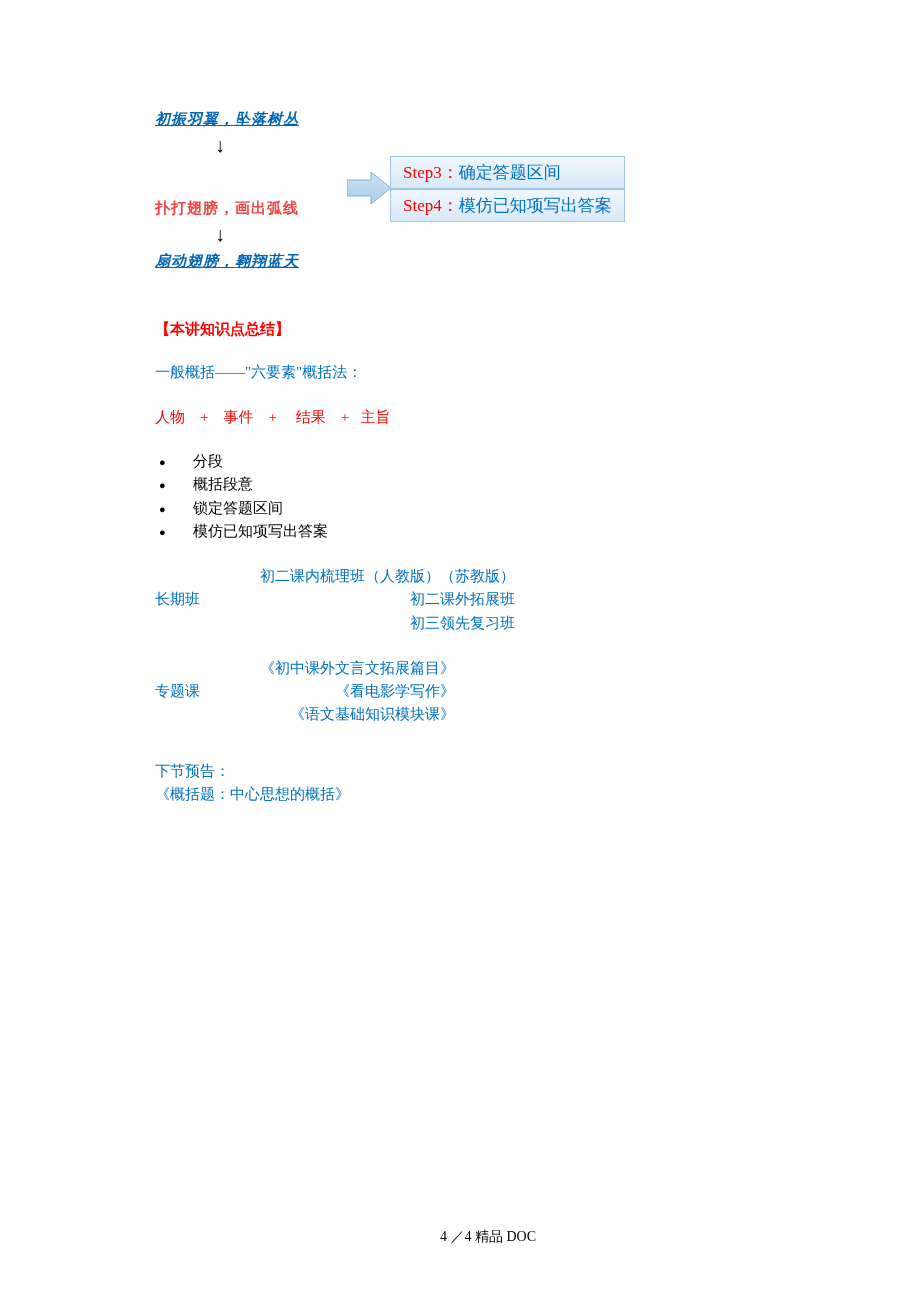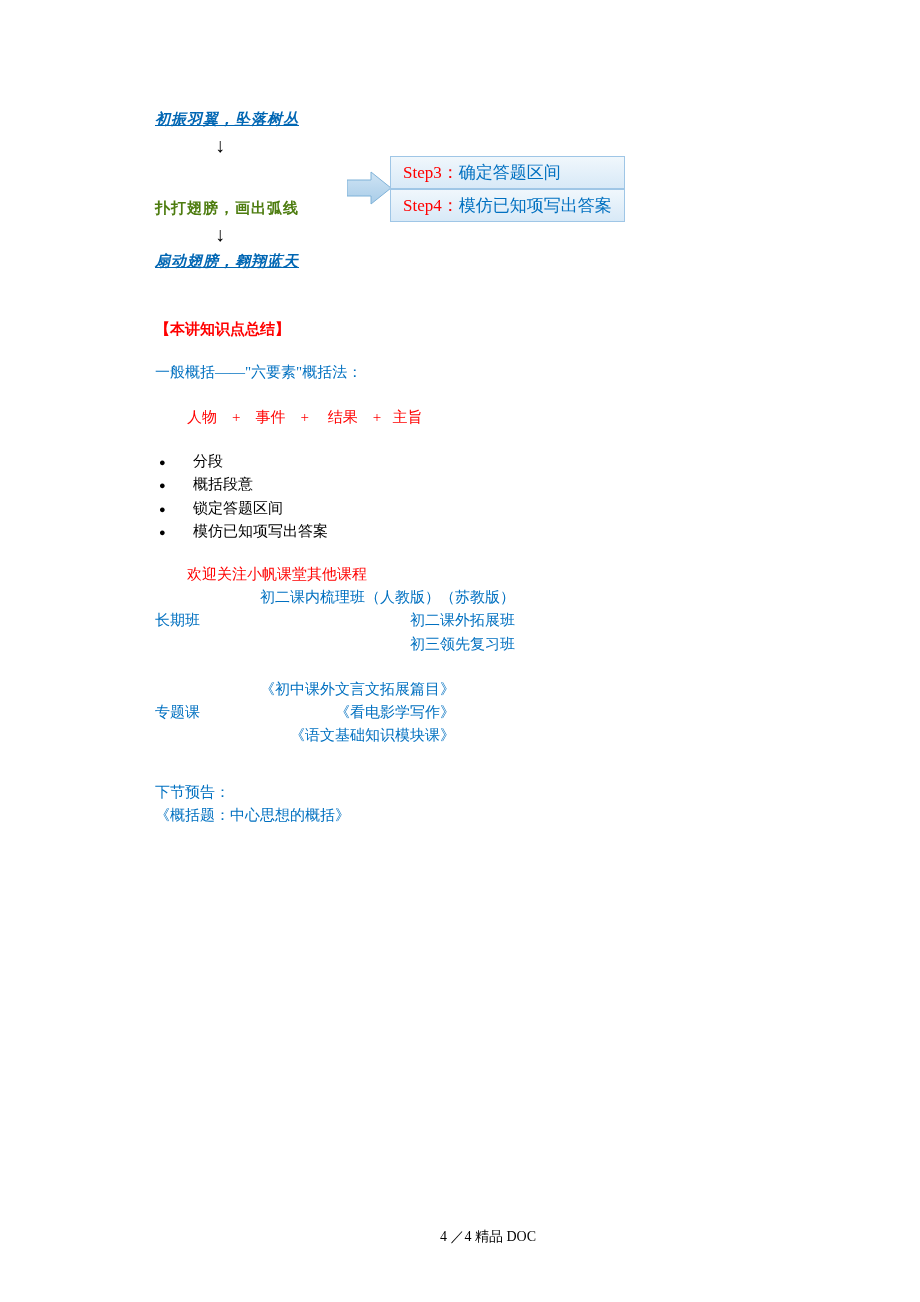--- a/index.html
+++ b/index.html
@@ -30,21 +30,21 @@
   .diagram-item {
     color: #0066b3;
     font-weight: bold;
     font-style: italic;
     text-decoration: underline;
     font-family: "KaiTi","STKaiti","Microsoft YaHei",serif;
     letter-spacing: 1px;
     font-size: 15px;
   }
   .diagram-item.black {
-    color: #4d7c0f;
+    color: #ef4444;
     text-decoration: none;
     font-style: normal;
     font-family: Liberation Serif, serif;
     margin-top: 44px;
   }
   .down-arrow {
     font-size: 20px;
     line-height: 20px;
     color: #000;
     text-align: left;
@@ -85,21 +85,20 @@
     font-weight: bold;
     font-family: "SimSun","Microsoft YaHei",serif;
     margin-top: 40px;
     margin-bottom: 22px;
   }
   .blue-text {
     color: #0070c0;
   }
   .red-text {
     color: #ff0000;
-    margin-left: 32px;
   }
   .para {
     margin-bottom: 22px;
     line-height: 1.5;
   }
   .bullet-list {
     margin: 0 0 22px 0;
     padding: 0;
     list-style: none;
   }
@@ -189,21 +188,20 @@
 
   <div class="para red-text" style="white-space:pre;">人物    +    事件    +     结果    +   主旨</div>
 
   <ul class="bullet-list">
     <li><span>分段</span></li>
     <li><span>概括段意</span></li>
     <li><span>锁定答题区间</span></li>
     <li><span>模仿已知项写出答案</span></li>
   </ul>
 
-  <div class="red-text" style="margin-bottom:2px;">欢迎关注小帆课堂其他课程</div>
 
   <div class="course-row" style="align-items:center;">
     <div class="course-label">长期班</div>
     <div class="course-items">
       <div>初二课内梳理班（人教版）（苏教版）</div>
       <div>初二课外拓展班</div>
       <div>初三领先复习班</div>
     </div>
   </div>
 

